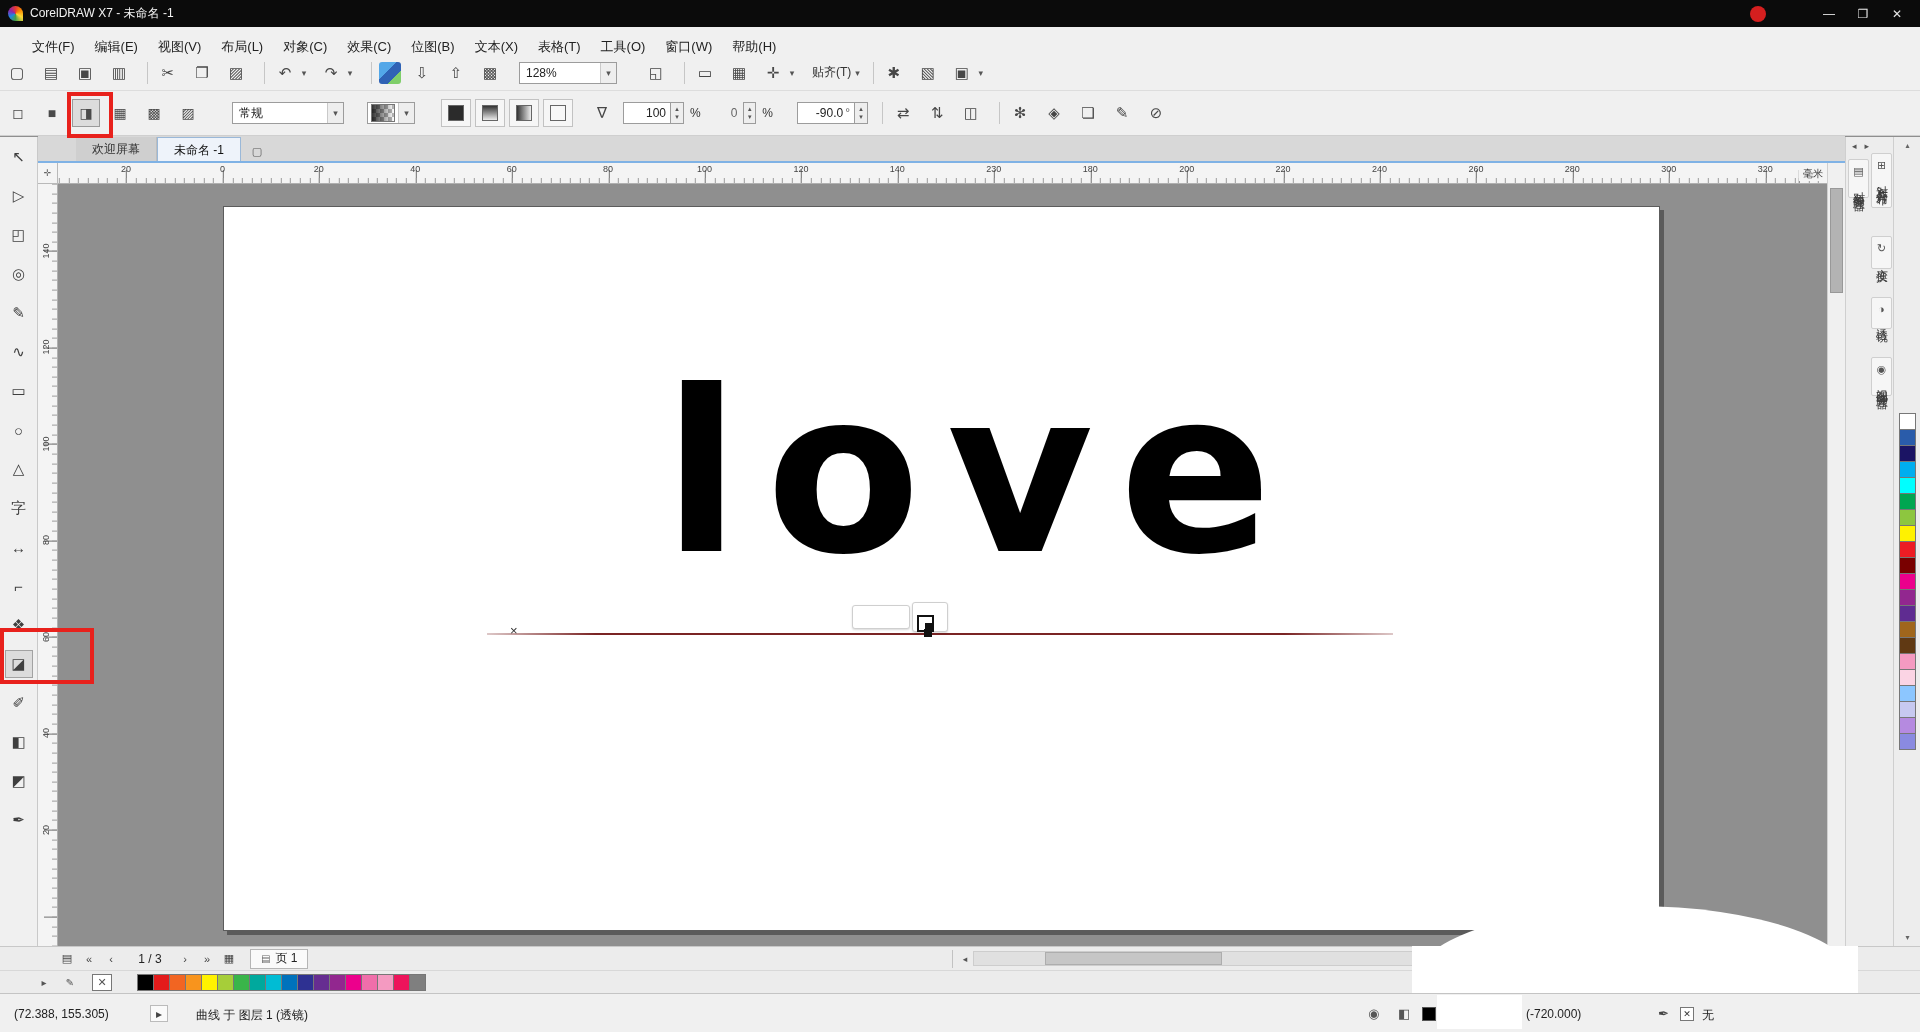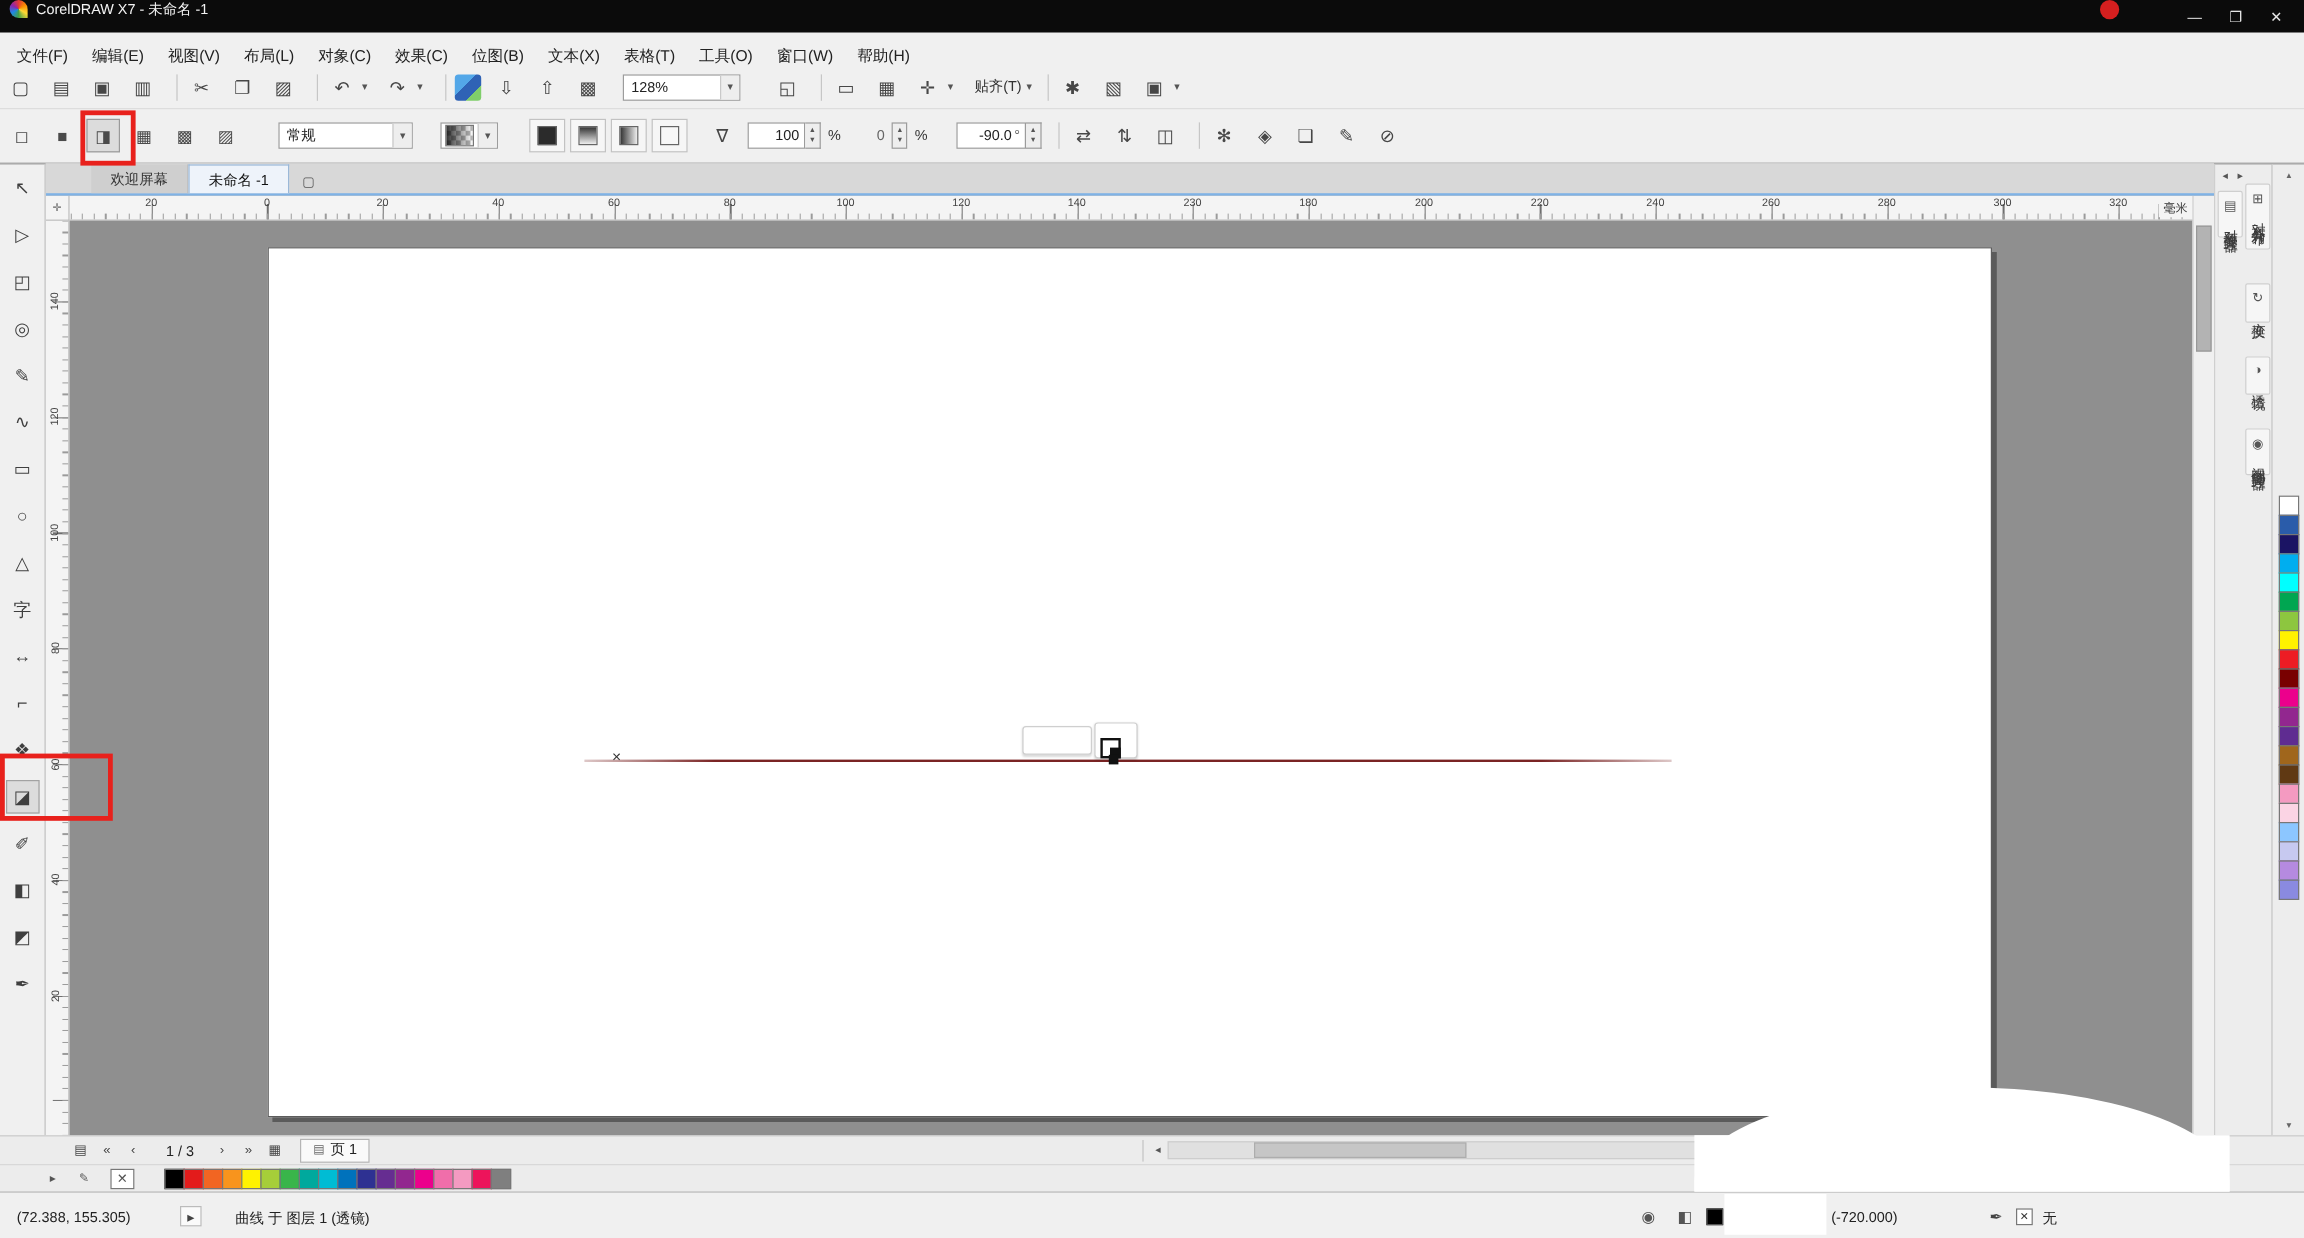--- a/index.html
+++ b/index.html
@@ -1,30 +1,30 @@
 <!DOCTYPE html>
 <html><head>
 <meta charset="utf-8">
 <style>
   * { margin:0; padding:0; box-sizing:border-box; }
   html,body { width:1920px; height:1032px; overflow:hidden; }
   body { font-family:"Liberation Sans","DejaVu Sans",sans-serif; background:#8f8f8f; position:relative; color:#222; }
 
   
   .titlebar { position:absolute; left:0; top:0; width:1920px; height:27px; background:#0b0b0b; color:#fff;
-              display:flex; align-items:flex-start; padding:0 6px; font-size:12px; z-index:10; }
+              display:flex; align-items:center; padding:0 6px; font-size:12px; z-index:10; }
   .app-logo { width:15px; height:15px; margin:0 7px 0 2px; border-radius:50% 50% 0 50%;
               background:conic-gradient(#e53935,#fb8c00,#fdd835,#43a047,#1e88e5,#8e24aa,#e53935); }
   .title-text { color:#f2f2f2; }
   .notif-icon { margin-left:auto; width:16px; height:16px; border-radius:50%; background:#d51f1f; margin-right:46px; }
   .winbtn { width:34px; height:27px; display:flex; align-items:center; justify-content:center; color:#e6e6e6; font-size:12px; }
 
   
   .menubar { position:absolute; left:0; top:27px; width:1920px; height:40px; background:#f0f0f0;
-             border-bottom:1px solid #dedede; display:flex; align-items:center; padding-left:4px; z-index:9; }
+             border-bottom:1px solid #dedede; display:flex; align-items:center; padding-left:22px; z-index:9; }
   .menu-item { padding:0 10px; font-size:13px; color:#222; line-height:27px; }
 
   
   .toolbar1 { position:absolute; left:0; top:55px; width:1920px; height:35px; background:#f0f0f0;
               display:flex; align-items:center; padding-left:4px; z-index:9; }
   .propbar  { position:absolute; left:0; top:90px; width:1920px; height:46px; background:#f0f0f0;
               border-top:1px solid #ddd; border-bottom:1px solid #cfcfcf; display:flex; align-items:center; padding-left:4px; z-index:9; }
   .tbtn { width:26px; height:26px; margin-right:8px; display:flex; align-items:center; justify-content:center;
           font-size:15px; color:#474747; flex:none; }
   .tbtn.small { width:12px; margin-left:-8px; font-size:9px; color:#555; }
@@ -434,20 +434,21 @@
         <span>40</span>
       </span>
       <span class="vr-label">
         <span>20</span>
       </span>
     </div>
 </div>
 
 <div class="canvas">
   <div class="page">
+    <div class="love-word">love</div>
     <div class="grad-line"></div>
     <span class="node-x">×</span>
     <div class="tipbox1"></div>
     <div class="tipbox2"></div>
     <div class="drag-cursor">
       <span class="grip"></span>
     </div>
     <div class="line-node"></div>
   </div>
 </div>

